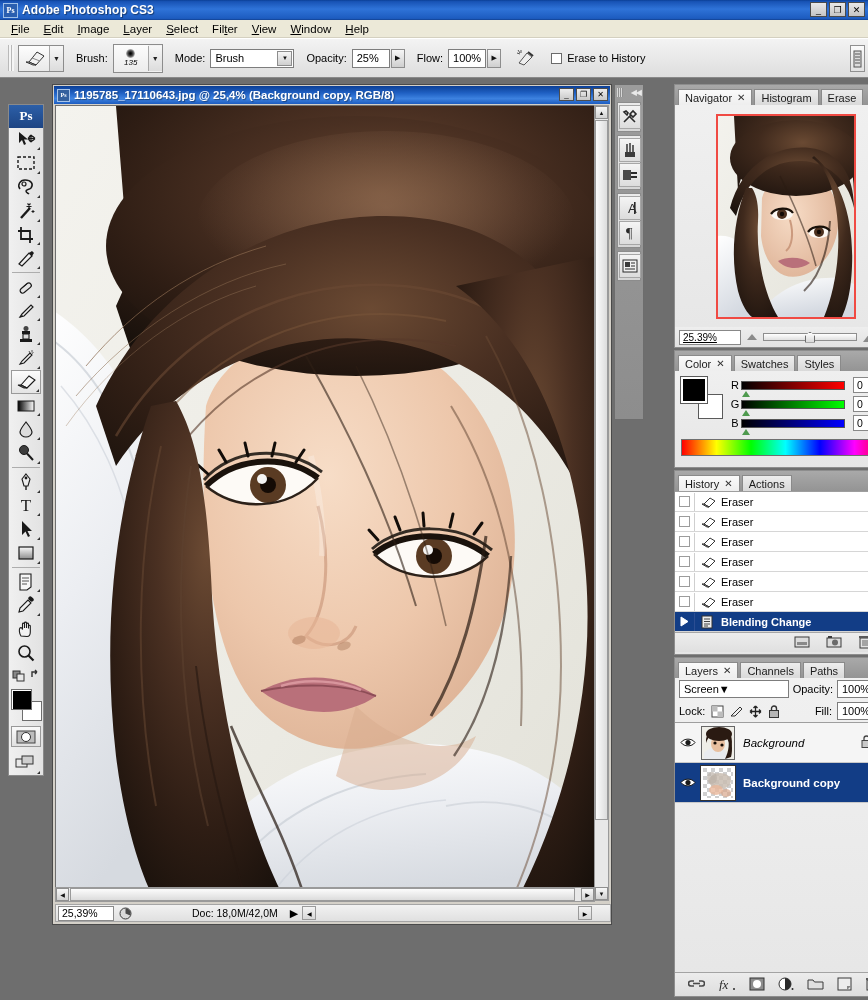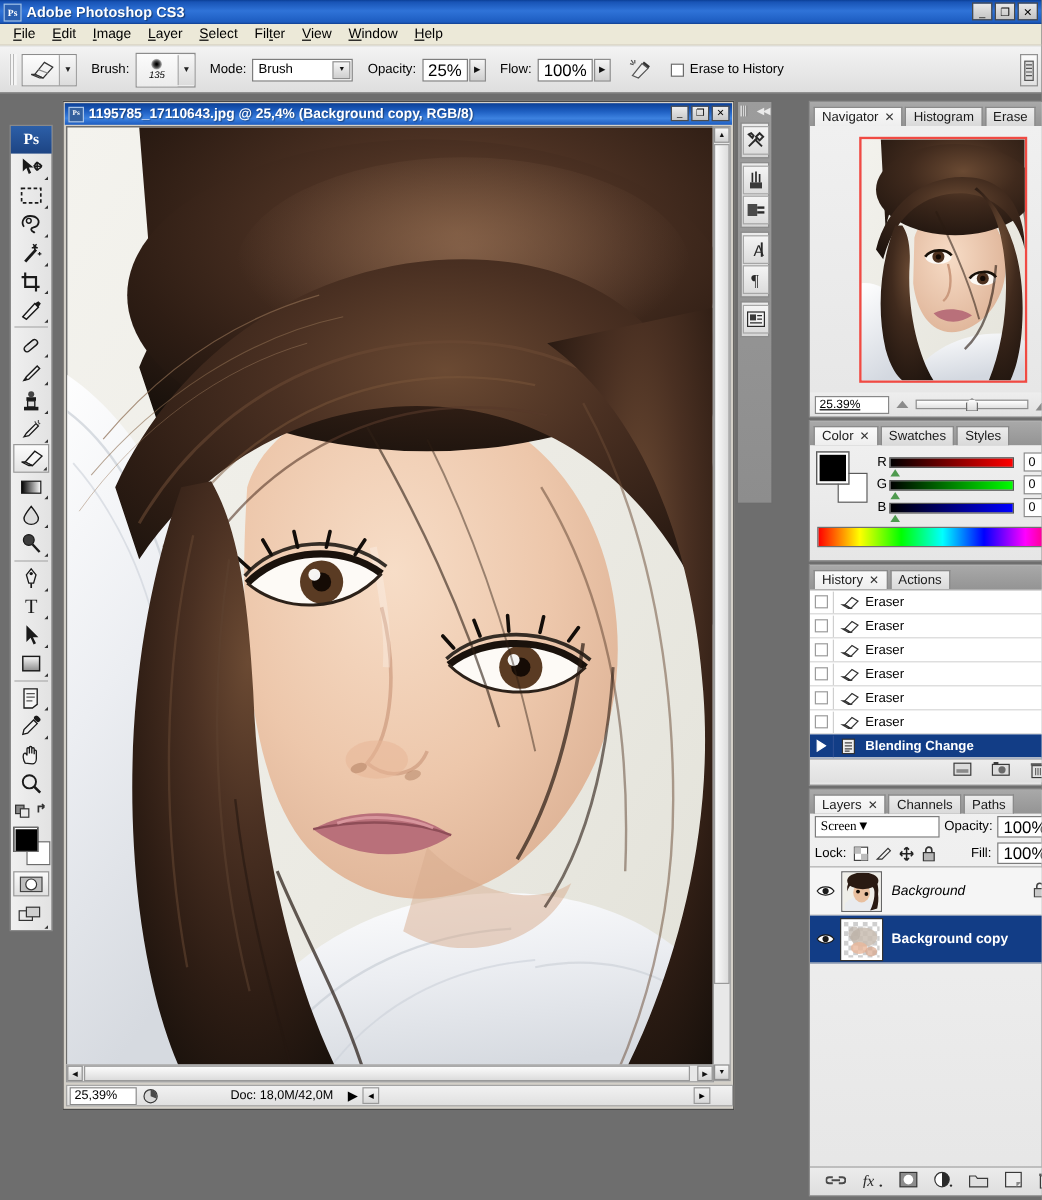--- a/index.html
+++ b/index.html
@@ -75,21 +75,21 @@
     height:19px; border:1px solid #7d7d7d; background:#fff; display:flex;align-items:center;
     padding-left:4px; font-size:11px; min-width:74px; position:relative;
   }
   .selectbox .sb-arrow {
     position:absolute;right:1px;top:1px;width:15px;height:15px;
     background:linear-gradient(to bottom,#f6f6f6,#cfcfcf);border:1px solid #8d8d8d;
     display:flex;align-items:center;justify-content:center;font-size:6px;color:#111;
   }
   .numfield {
     height:19px;border:1px solid #7d7d7d;background:#fff;display:flex;align-items:center;
-    padding:0 4px;font-size:14px;min-width:38px;
+    padding:0 4px;font-size:11px;min-width:38px;
   }
   .spin {
     width:14px;height:19px;margin-left:1px;border:1px solid #8d8d8d;
     background:linear-gradient(to bottom,#f6f6f6,#cfcfcf);
     display:flex;align-items:center;justify-content:center;font-size:7px;color:#111;
   }
   .airbrush { width:26px;height:26px;display:flex;align-items:center;justify-content:center;margin-left:12px;}
   .chk { width:11px;height:11px;border:1px solid #6b6b6b;background:#fff;margin:0 5px 0 12px; }
   .palwell { position:absolute; right:3px; top:6px; width:15px; height:27px;
     border:1px solid #909090; background:linear-gradient(to bottom,#fbfbfb,#e2e2e2);
@@ -220,21 +220,21 @@
      background:linear-gradient(to bottom,#ededed,#e0e0e0); border-top:1px solid #a6a6a6;}
   .vscroll { position:absolute;right:1px;top:41px;width:14px;bottom:21px;
      background:#efefef;border-left:1px solid #a8a8a8;}
   .vs-btn{height:14px;background:linear-gradient(to bottom,#f7f7f7,#d3d3d3);border:1px solid #919191;
      display:flex;align-items:center;justify-content:center;font-size:6px;}
   .vs-thumb{position:absolute;left:0;width:13px;background:linear-gradient(to right,#fbfbfb,#d9d9d9);border:1px solid #949494;}
 
   
   .lrow1 { height:22px;display:flex;align-items:center;padding:2px 4px;gap:4px;}
   .blendsel { width:118px;height:18px;border:1px solid #7d7d7d;background:#fff;position:relative;
-     display:flex;align-items:center;padding-left:4px;font-size:11px;font-family:Liberation Serif, serif;}
+     display:flex;align-items:center;padding-left:4px;font-size:11px;}
   .lrow2 { height:22px;display:flex;align-items:center;padding:1px 4px;gap:5px;font-size:11px;}
   .lock-ico { width:14px;height:14px;display:flex;align-items:center;justify-content:center;}
   .layer-item { height:40px;display:flex;align-items:center;border-bottom:1px solid #c9c9c9;
      background:#f5f5f5; position:relative;}
   .layer-item.sel { background:#123d86; }
   .eye { width:26px;display:flex;align-items:center;justify-content:center;}
   .lthumb { width:34px;height:34px;border:1px solid #666;margin-right:8px;overflow:hidden;position:relative;background:#fff;}
   .lthumb.sel-ring { border:2px solid #fff; outline:1px solid #333; }
   .lname { font-size:11.5px; color:#000; }
   .layer-item.sel .lname { color:#fff; font-weight:bold; }

